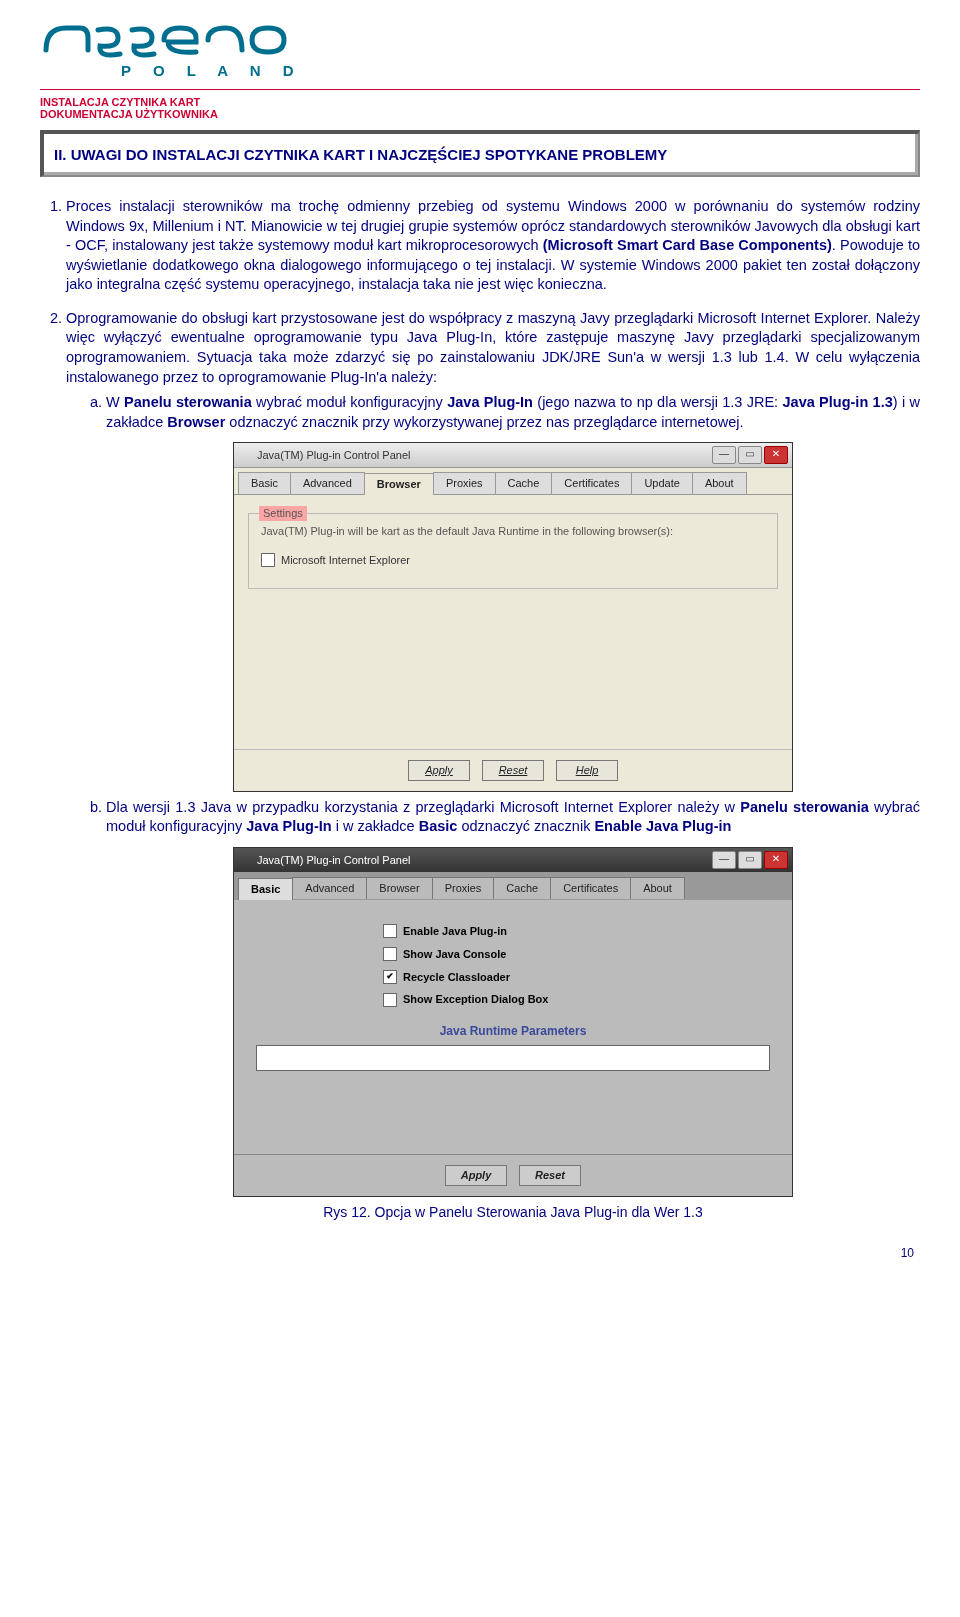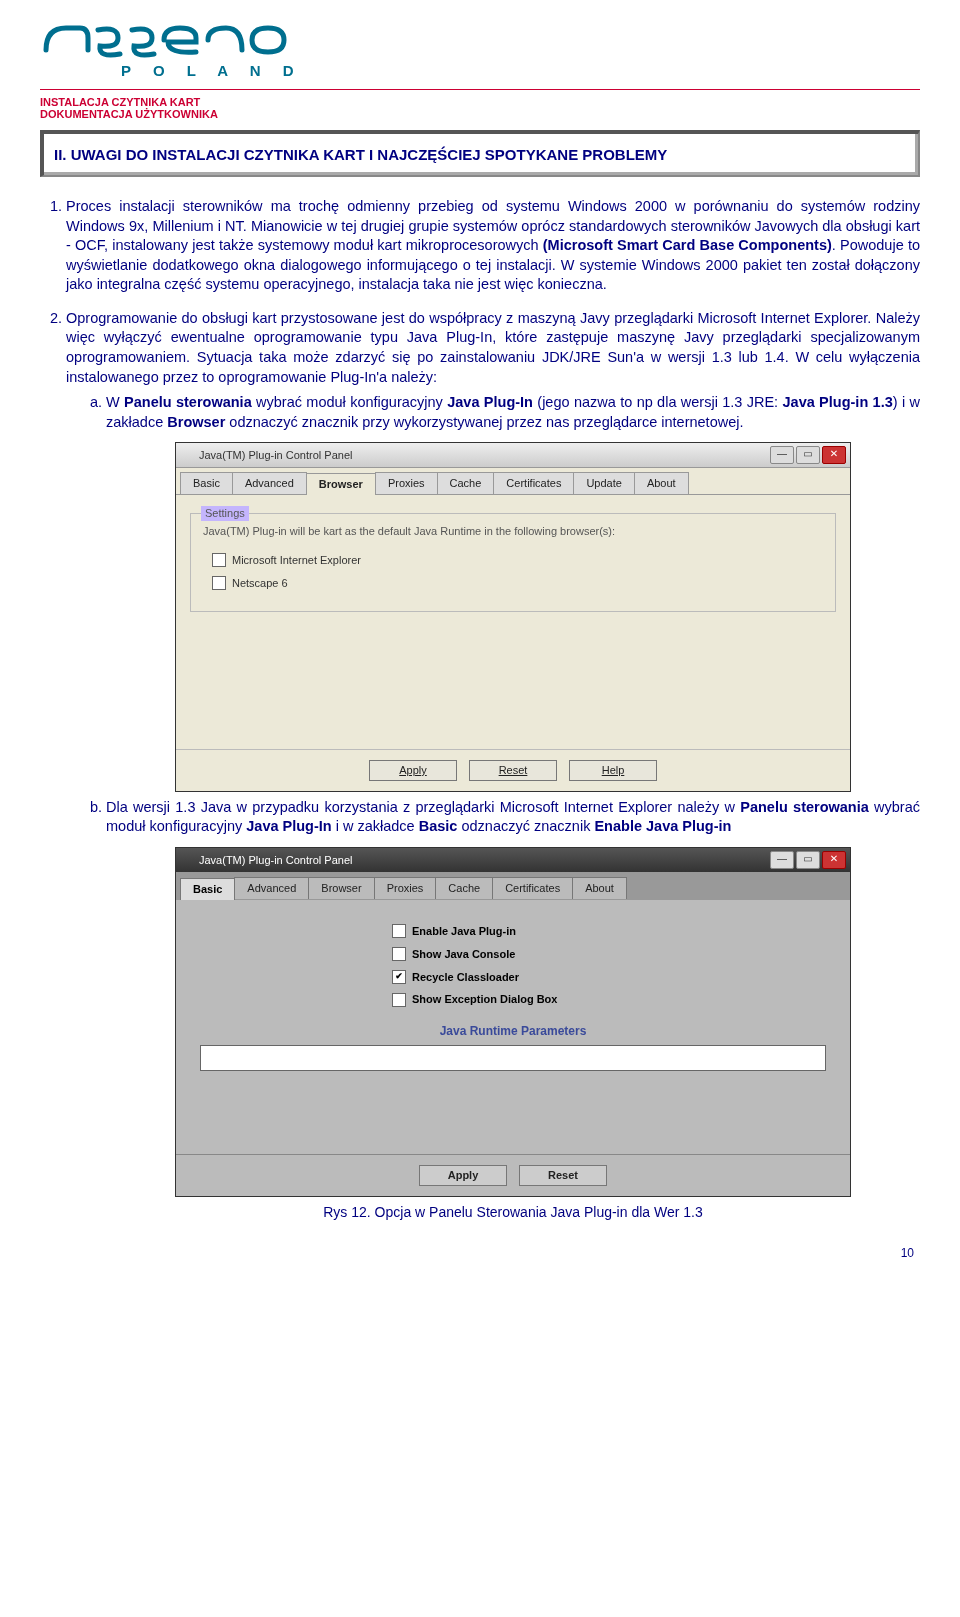--- a/index.html
+++ b/index.html
@@ -66,21 +66,21 @@
   ol.sub { list-style-type: lower-alpha; padding-left: 40px; margin-top:6px;}
   ol.sub > li { margin-bottom: 6px; }
   .bold { font-weight: bold; }
   .caption {
     text-align: center;
     font-size: 14px;
     color: #000080;
     margin: 6px 0 14px 0;
   }
   .win {
-    width: 676px;
+    width: 560px;
     margin: 10px auto 4px auto;
     font-family: Tahoma, Arial, sans-serif;
     font-size: 11px;
   }
   .win-border {
     border: 1px solid #333;
     background: #ece9d8;
   }
   .titlebar {
     display: flex;
@@ -145,35 +145,35 @@
   }
   .fieldset {
     border:1px solid #bbb;
     padding:10px 12px 12px 12px;
     position:relative;
     margin-top:8px;
   }
   .fieldset .legend {
     position:absolute;
     top:-8px; left:10px;
-    background:#c4b5fd;
+    background:#fca5a5;
     padding:0 4px;
     color:#555;
     font-size:11px;
   }
   .desc {
     color:#555;
     font-size:11px;
     margin-bottom:14px;
   }
   .chkrow {
     display:flex;
     align-items:center;
     gap:6px;
-    margin:8px 9px;
+    margin:8px 0;
     color:#333;
     font-size:11px;
   }
   .chk {
     width:12px;height:12px;
     border:1px solid #666;
     background:#fff;
     display:inline-flex;
     align-items:center;
     justify-content:center;
@@ -189,29 +189,30 @@
   }
   .btnrow {
     display:flex;
     justify-content:center;
     gap:12px;
     padding:10px;
     border-top:1px solid #bbb;
     background:#ece9d8;
   }
   .wbtn {
-    padding:2px 13px;
+    padding:2px 0;
     min-width:60px;
     text-align:center;
     font-size:11px;
     border:1px solid #777;
     background:#e8e6db;
     color:#222;
     text-decoration:underline;
     cursor:default;
+    font-style:italic;
   }
   .wbtn.nou { text-decoration:none; font-weight:bold;}
   .darkwin .titlebar { background:linear-gradient(#555,#333); color:#fff;}
   .darkwin .tabs { background:#999;}
   .darkwin .tab { background:#bbb; border-color:#777;}
   .darkwin .tab.active { background:#ddd; color:#000; font-weight:bold;}
   .darkwin .panel-body { background:#bbb;}
   .darkwin .btnrow { background:#bbb; border-top-color:#888;}
   .darkwin .chkrow { color:#000; font-weight:bold;}
   .darkwin .wbtn { background:#ccc; text-decoration:none; font-weight:bold;}
@@ -289,24 +290,20 @@
                   </div>
                 <div class="panel-body">
                   <div class="fieldset">
                     <span class="legend">Settings</span>
                     <div class="desc">Java(TM) Plug-in will be kart as the default Java Runtime in the following browser(s):</div>
                     <div id="w1opts">
                         <div class="chkrow">
                           <span class="chk"></span>
                           <span>Microsoft Internet Explorer</span>
                         </div>
-                        <div class="chkrow">
-                          <span class="chk"></span>
-                          <span>Netscape 6</span>
-                        </div>
                       </div>
                   </div>
                 </div>
                 <div class="btnrow" id="w1btns">
                     <div class="wbtn">Apply</div>
                     <div class="wbtn">Reset</div>
                     <div class="wbtn">Help</div>
                   </div>
               </div>
             </div>

